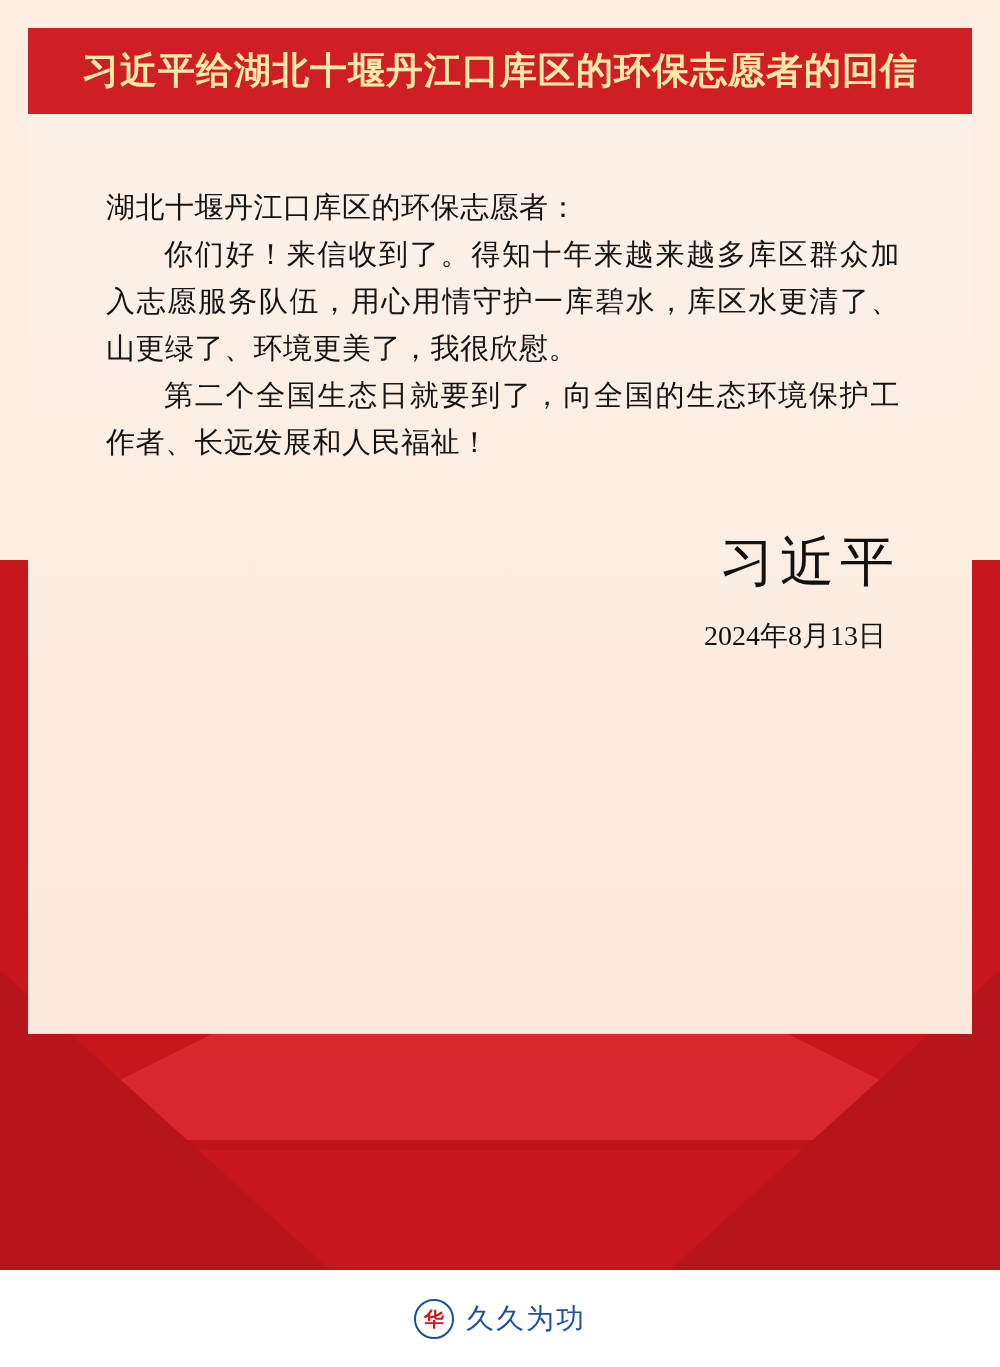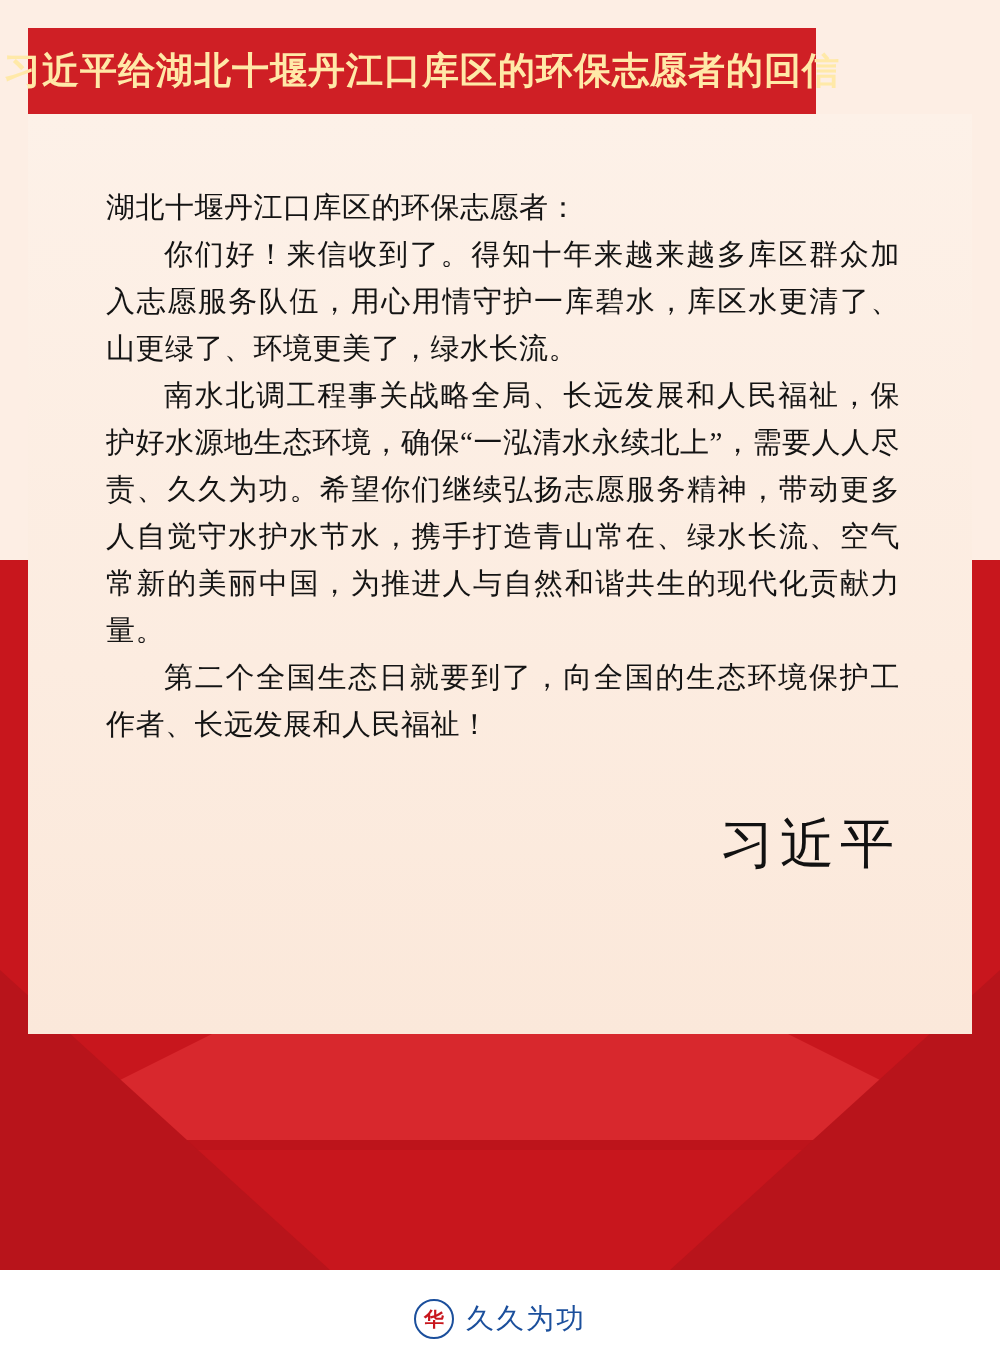--- a/index.html
+++ b/index.html
@@ -19,21 +19,21 @@
     height: 1367px;
     background: #fdeee4;
     overflow: hidden;
   }
 
   
   .title-bar {
     position: absolute;
     top: 28px;
     left: 28px;
-    width: 788px;
+    width: 944px;
     height: 86px;
     background: #cf1f25;
     display: flex;
     align-items: center;
     justify-content: center;
     z-index: 6;
   }
   .title-bar .title-text {
     color: #ffe9a8;
     font-size: 37px;
@@ -215,24 +215,24 @@
     <div class="crease-left"></div>
     <div class="crease-right"></div>
   </div>
 
   <div class="title-bar">
     <div class="title-text">习近平给湖北十堰丹江口库区的环保志愿者的回信</div>
   </div>
 
   <div class="letter">
     <div class="salutation">湖北十堰丹江口库区的环保志愿者：</div>
-    <div class="para">你们好！来信收到了。得知十年来越来越多库区群众加入志愿服务队伍，用心用情守护一库碧水，库区水更清了、山更绿了、环境更美了，绿水长流。</div>
-    <div class="para">南水北调工程事关战略全局、长远发展和人民福祉，保护好水源地生态环境，确保“一泓清水永续北上”，需要人人尽责、久久为功。希望你们继续弘扬志愿服务精神，带动更多人自觉守水护水节水，携手打造青山常在、绿水长流、空气常新的美丽中国，为推进人与自然和谐共生的现代化贡献力量。</div>
+    <div class="para">你们好！来信收到了。得知十年来越来越多库区群众加入志愿服务队伍，用心用情守护一库碧水，库区水更清了、山更绿了、环境更美了，我很欣慰。</div>
     <div class="para">第二个全国生态日就要到了，向全国的生态环境保护工作者、长远发展和人民福祉！</div>
     <div class="signature">习近平</div>
+    <div class="sign-date">2024年8月13日</div>
   </div>
 
   <div class="footer">
     <div class="footer-logo">
       <span>华</span>
     </div>
     <div class="footer-text">久久为功</div>
   </div>
 
 </div>

